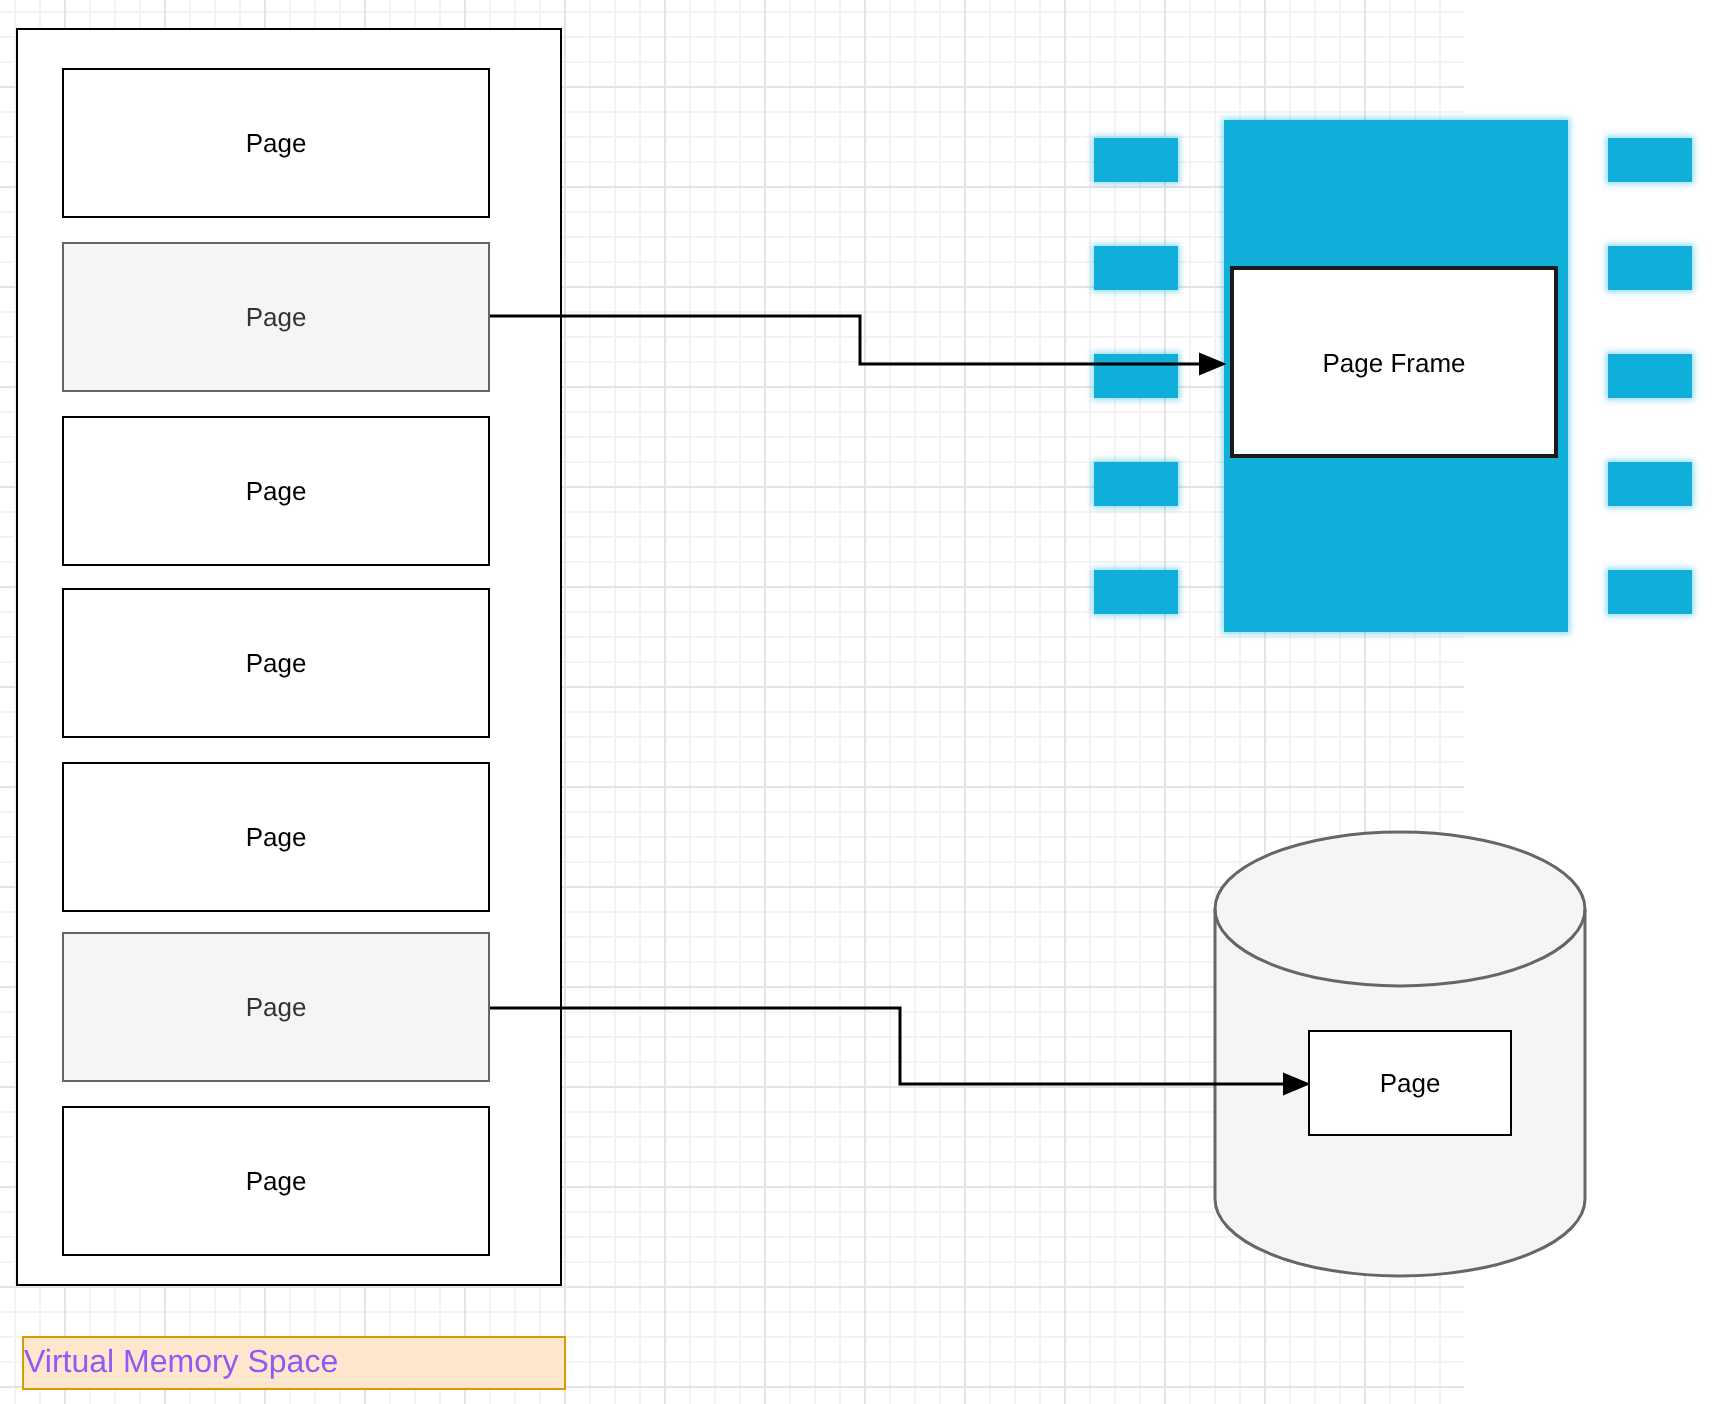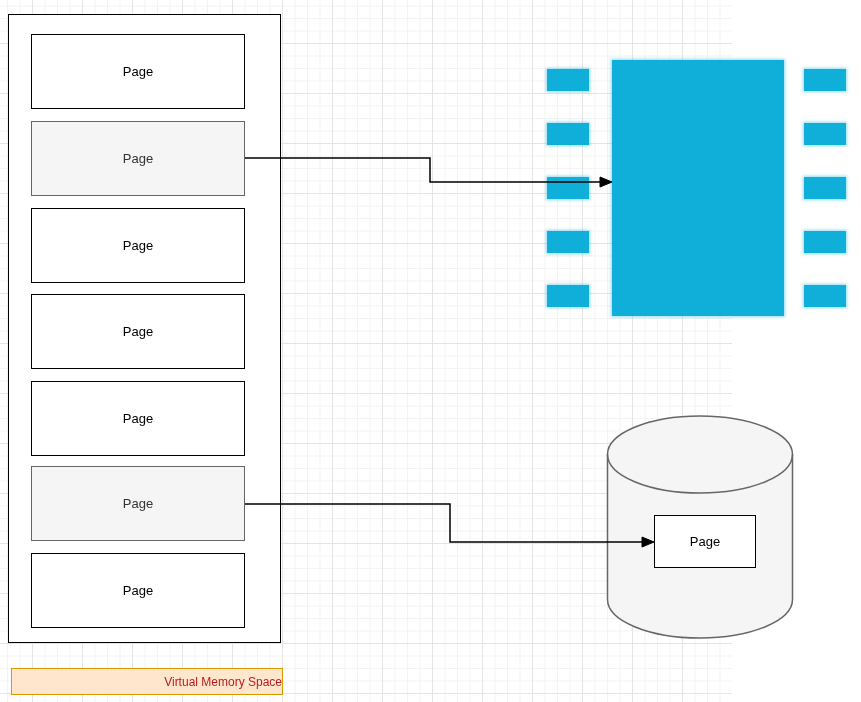--- a/index.html
+++ b/index.html
@@ -36,22 +36,22 @@
     background: #f5f5f5; border-color: #666666; color: #333333;
   }
   .pb1 { top: 34px; }  .pb2 { top: 121px; } .pb3 { top: 208px; }
   .pb4 { top: 294px; } .pb5 { top: 381px; } .pb6 { top: 466px; }
   .pb7 { top: 553px; }
 
   .vms-label {
     position: absolute; left: 11px; top: 668px;
     width: 272px; height: 27px;
     background: #ffe6cc; border: 1.5px solid #d79b00;
-    display: flex; align-items: center; justify-content: flex-end;
-    font-size: 12px; color: #b91c1c;
+    display: flex; align-items: center; justify-content: flex-start;
+    font-size: 16px; color: #8b5cf6;
   }
 
   
   .chip-body {
     position: absolute; left: 612px; top: 60px;
     width: 172px; height: 256px;
     background: #0fafda;
     box-shadow: 0 0 3px 1px rgba(15,175,218,0.45);
   }
   .pin {
@@ -131,20 +131,23 @@
   <div class="pin l row2"></div>
   <div class="pin l row3"></div>
   <div class="pin l row4"></div>
   <div class="pin l row5"></div>
   <div class="pin r row1"></div>
   <div class="pin r row2"></div>
   <div class="pin r row3"></div>
   <div class="pin r row4"></div>
   <div class="pin r row5"></div>
 
+  <div class="page-frame-box">
+    <span>Page Frame</span>
+  </div>
 
   <svg class="disk-svg" width="200" height="240" viewBox="0 0 200 240">
     <path d="M 7.5,46.5 A 92.5,38.5 0 0 1 192.5,46.5 L 192.5,191.5 A 92.5,38.5 0 0 1 7.5,191.5 Z" fill="#f5f5f5" stroke="#666666" stroke-width="1.5"></path>
     <path d="M 7.5,46.5 A 92.5,38.5 0 0 0 192.5,46.5" fill="none" stroke="#666666" stroke-width="1.5"></path>
   </svg>
 
 
   <div class="disk-page-box">
     <span>Page</span>
   </div>

